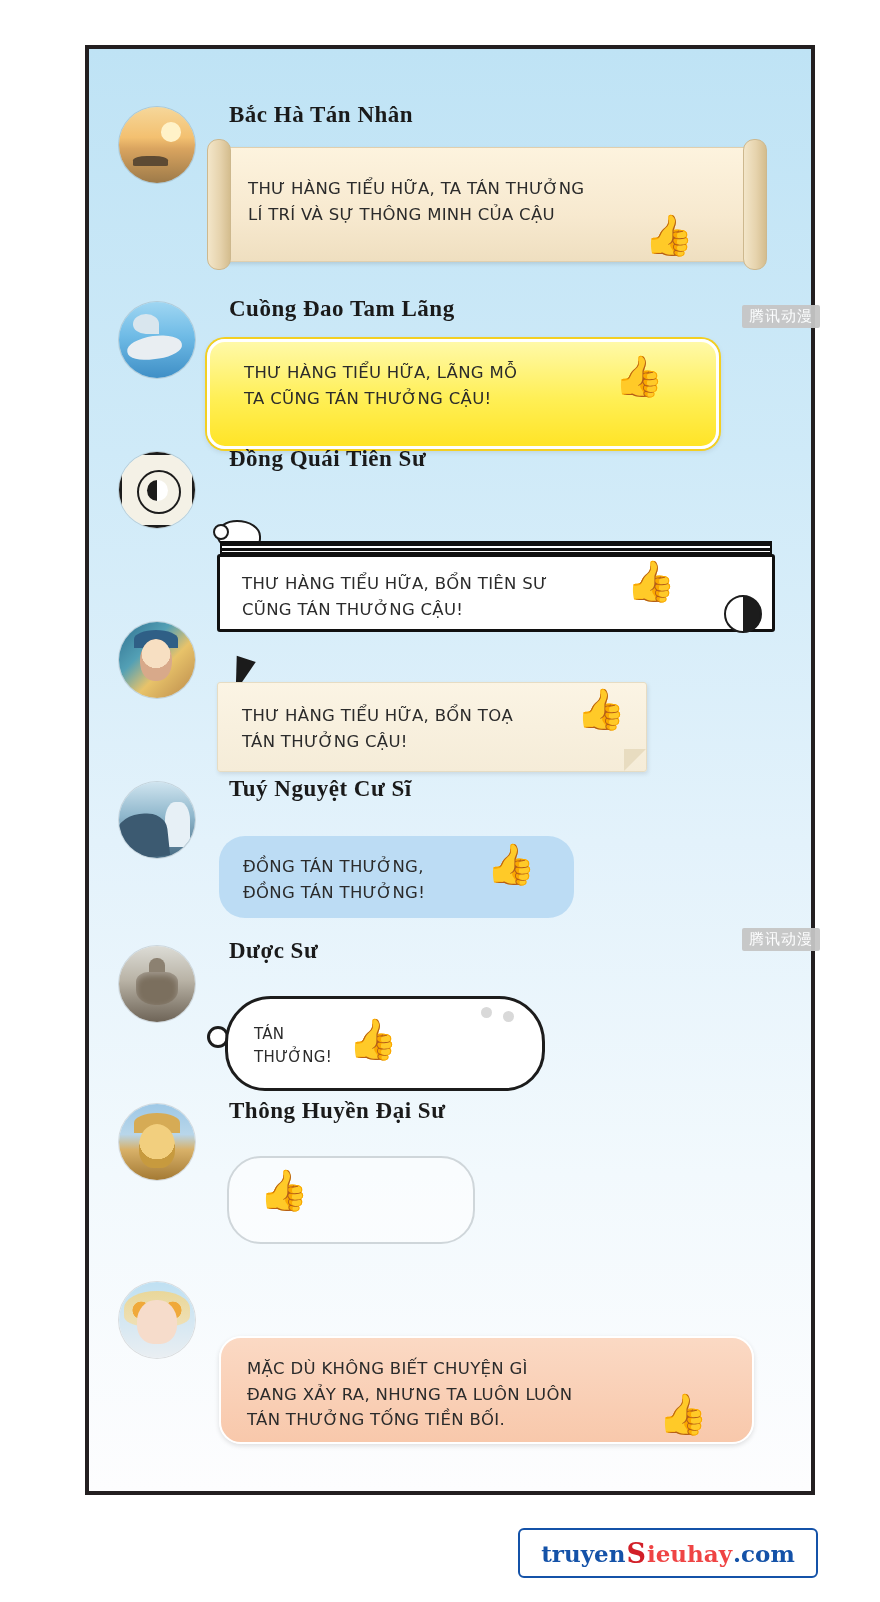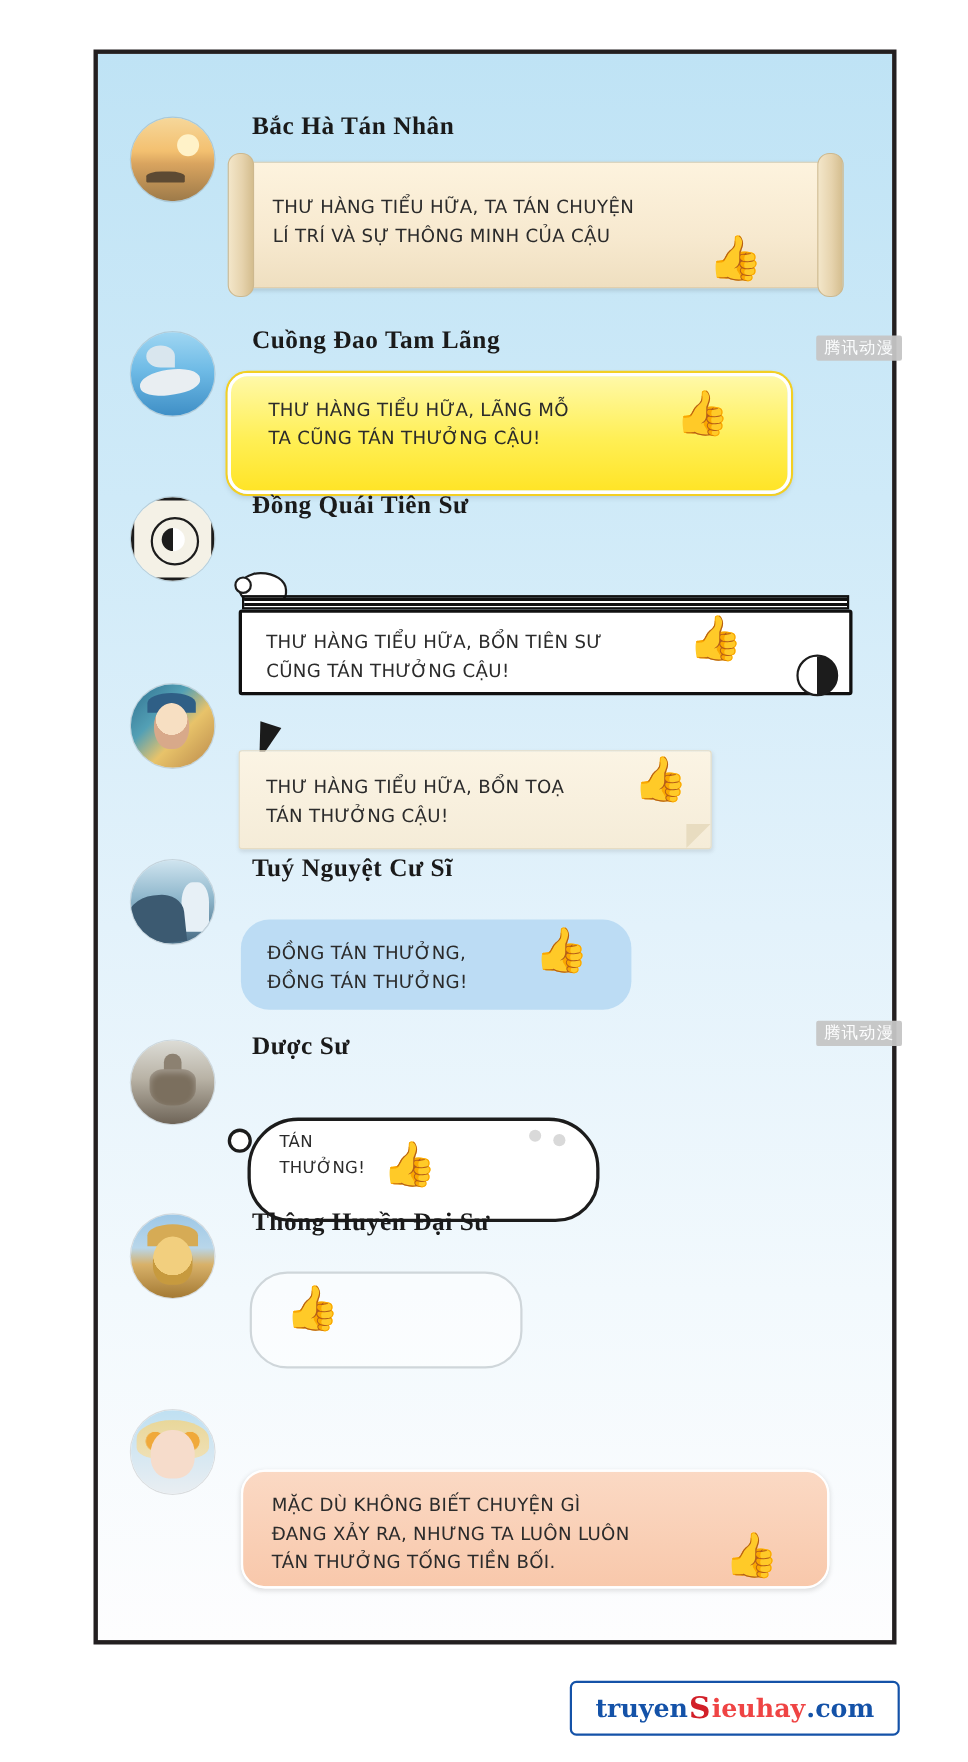--- a/index.html
+++ b/index.html
@@ -285,21 +285,21 @@
 <div id="comic-panel">
 
   <div class="row" style="top:50px;height:190px;">
     <div class="avatar" style="top:8px;">
       <span class="inner av1"></span>
     </div>
     <div class="name" style="top:3px;">Bắc Hà Tán Nhân</div>
     <div class="bubble b-scroll" style="left:128px;top:48px;width:540px;height:115px;padding:28px 30px;">
       <div class="scroll-cap left"></div>
       <div class="scroll-cap right"></div>
-      <div class="txt">THƯ HÀNG TIỂU HỮA, TA TÁN CHUYỆN
+      <div class="txt">THƯ HÀNG TIỂU HỮA, TA TÁN THƯỞNG
 LÍ TRÍ VÀ SỰ THÔNG MINH CỦA CẬU</div>
       <div class="thumb" style="right:62px;bottom:6px;">👍</div>
     </div>
   </div>
 
   <div class="row" style="top:245px;height:175px;">
     <div class="avatar" style="top:8px;">
       <span class="inner av2"></span>
     </div>
     <div class="name" style="top:2px;">Cuồng Đao Tam Lãng</div>
@@ -349,21 +349,21 @@
       <div class="thumb" style="right:38px;top:8px;">👍</div>
     </div>
   </div>
 
   <div class="row" style="top:885px;height:175px;">
     <div class="avatar" style="top:12px;">
       <span class="inner av6"></span>
     </div>
     <div class="name" style="top:4px;text-align:center;">Dược Sư</div>
     <div class="ghost-tail" style="left:118px;top:92px;"></div>
-    <div class="bubble b-ghost" style="left:136px;top:62px;width:320px;height:95px;padding:8px 26px;margin-top:20px;">
+    <div class="bubble b-ghost" style="left:136px;top:62px;width:320px;height:95px;padding:24px 26px;">
       <div class="ghost-eye" style="right:28px;top:12px;"></div>
       <div class="ghost-eye" style="right:50px;top:8px;"></div>
       <div class="txt" style="font-size:15px;">TÁN
 THƯỞNG!</div>
       <div class="thumb" style="left:120px;top:20px;">👍</div>
     </div>
   </div>
 
   <div class="row" style="top:1045px;height:165px;">
     <div class="avatar" style="top:10px;">

